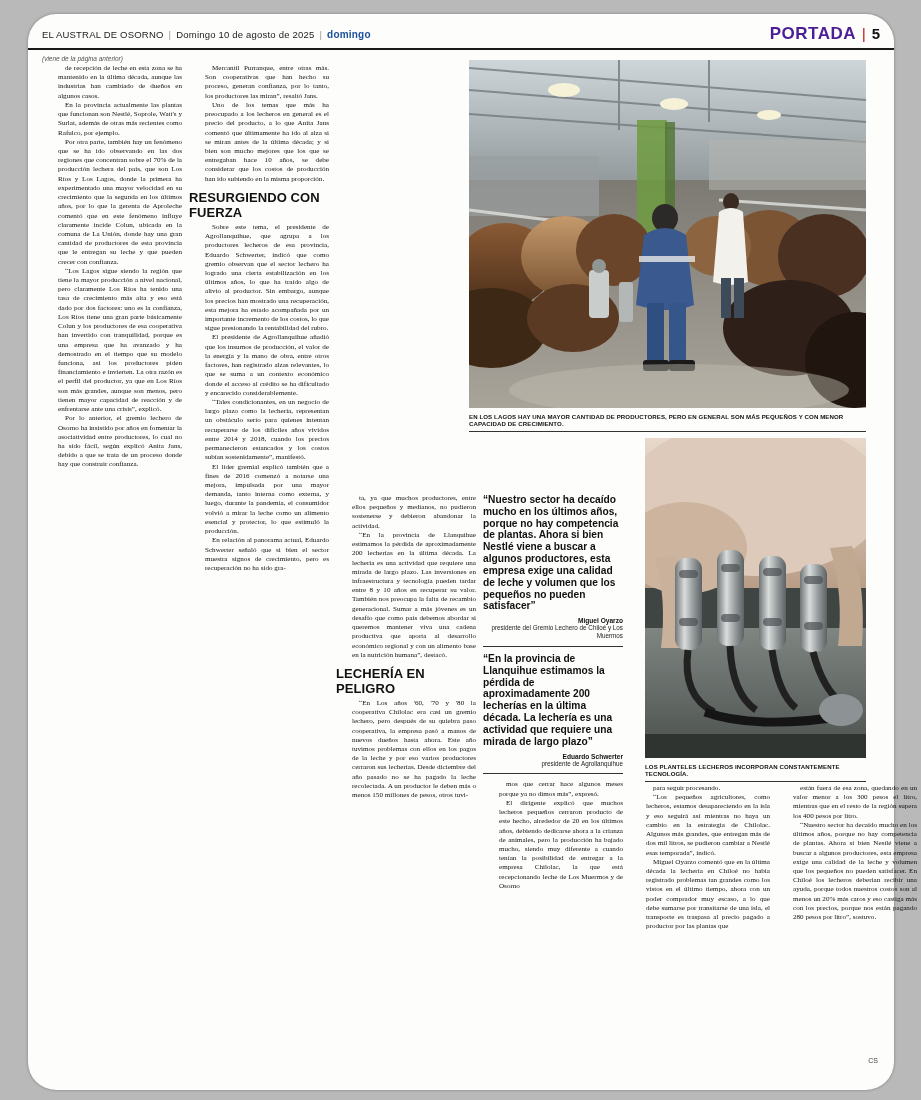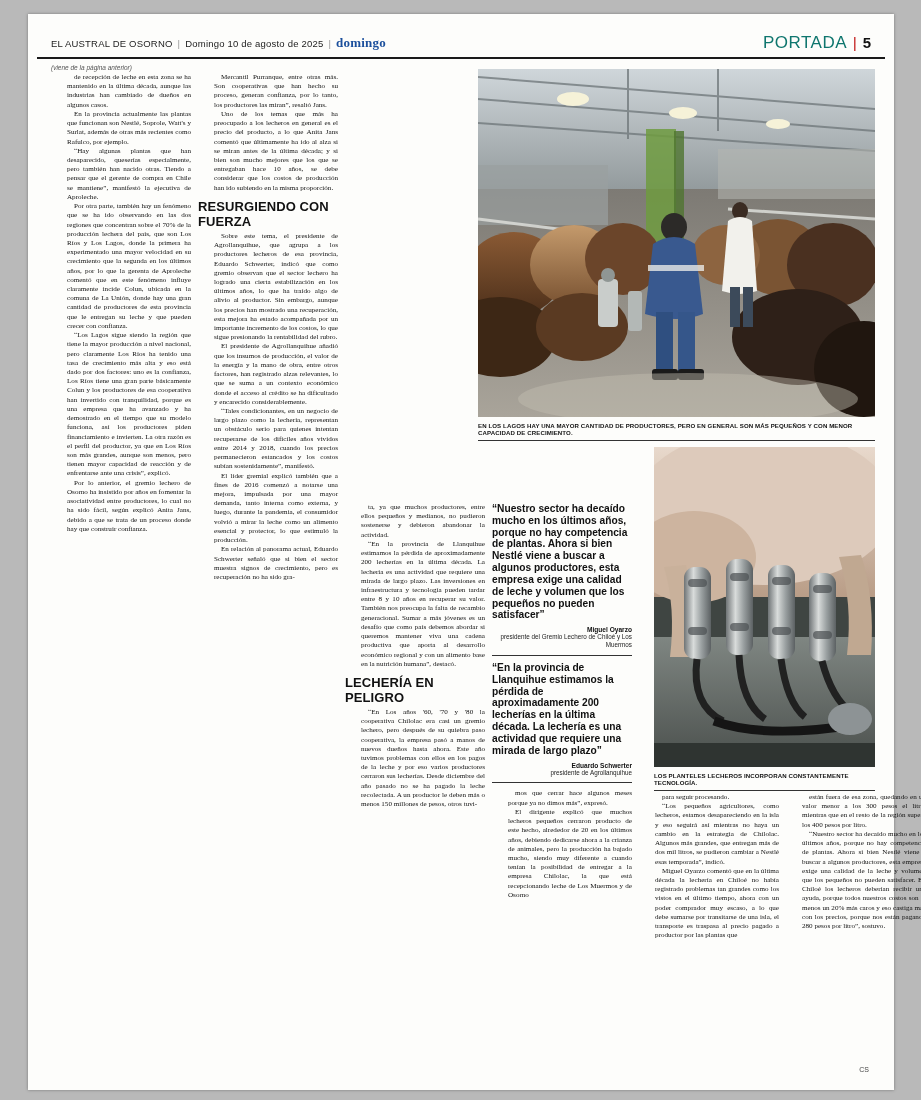--- a/index.html
+++ b/index.html
@@ -12,21 +12,22 @@
     overflow: hidden;
   }
   .page {
     position: absolute;
     left: 28px;
     top: 14px;
     width: 866px;
     height: 1076px;
     background: #fdfdfb;
     box-shadow: 0 0 3px rgba(0,0,0,0.35);
-    padding: 9px;
+    padding: 0;
+    border-radius: 28px;
   }
   
   .masthead {
     display: flex;
     align-items: center;
     justify-content: space-between;
     padding: 10px 14px 4px 14px;
     border-bottom: 2px solid #1a1a1a;
   }
   .masthead-left {
@@ -35,34 +36,33 @@
     color: #222;
     letter-spacing: 0.2px;
     display: flex;
     align-items: baseline;
     gap: 5px;
   }
   .masthead-left .bar { color: #999; }
   .masthead-left .domingo {
     color: #1b4f9c;
     font-weight: bold;
-    font-size: 13px;
-    font-family: Liberation Serif, serif;
+    font-size: 10px;
   }
   .masthead-right {
     font-family: "Liberation Sans", sans-serif;
     display: flex;
     align-items: baseline;
     gap: 6px;
   }
   .masthead-right .section {
     font-size: 17px;
-    font-weight: normal;
+    font-weight: bold;
     letter-spacing: 0.5px;
-    color: #0f766e;
+    color: #4c1d95;
   }
   .masthead-right .sep { color: #b00; font-size: 14px; }
   .masthead-right .pagenum { font-size: 15px; font-weight: bold; color: #111; }
 
   
   .content {
     position: relative;
     padding: 5px 14px 10px 14px;
     height: 1020px;
   }
@@ -362,21 +362,20 @@
         <rect x="0" y="296" width="221" height="24" fill="#2f3431"></rect>
       </svg>
     </div>
     <div class="caption" id="cap-equipment">LOS PLANTELES LECHEROS INCORPORAN CONSTANTEMENTE TECNOLOGÍA.</div>
 
     <div class="cols">
 
       <div class="col">
         <p class="txt">de recepción de leche en esta zona se ha mantenido en la última década, aunque las industrias han cambiado de dueños en algunos casos.</p>
         <p class="txt">En la provincia actualmente las plantas que funcionan son Nestlé, Soprole, Watt's y Surlat, además de otras más recientes como Rafulco, por ejemplo.</p>
-        <p class="txt">“Hay algunas plantas que han desaparecido, queserías especialmente, pero también han nacido otras. Tiendo a pensar que el gerente de compra en Chile se mantiene”, manifestó la ejecutiva de Aproleche.</p>
         <p class="txt">Por otra parte, también hay un fenómeno que se ha ido observando en las dos regiones que concentran sobre el 70% de la producción lechera del país, que son Los Ríos y Los Lagos, donde la primera ha experimentado una mayor velocidad en su crecimiento que la segunda en los últimos años, por lo que la gerenta de Aproleche comentó que en este fenómeno influye claramente incide Colun, ubicada en la comuna de La Unión, donde hay una gran cantidad de productores de esta provincia que le entregan su leche y que pueden crecer con confianza.</p>
         <p class="txt">“Los Lagos sigue siendo la región que tiene la mayor producción a nivel nacional, pero claramente Los Ríos ha tenido una tasa de crecimiento más alta y eso está dado por dos factores: uno es la confianza, Los Ríos tiene una gran parte básicamente Colun y los productores de esa cooperativa han invertido con tranquilidad, porque es una empresa que ha avanzado y ha demostrado en el tiempo que su modelo funciona, así los productores piden financiamiento e invierten. La otra razón es el perfil del productor, ya que en Los Ríos son más grandes, aunque son menos, pero tienen mayor capacidad de reacción y de enfrentarse ante una crisis”, explicó.</p>
         <p class="txt">Por lo anterior, el gremio lechero de Osorno ha insistido por años en fomentar la asociatividad entre productores, lo cual no ha sido fácil, según explicó Anita Jans, debido a que se trata de un proceso donde hay que construir confianza.</p>
       </div>
 
       <div class="col">
         <p class="txt">Mercantil Purranque, entre otras más. Son cooperativas que han hecho su proceso, generan confianza, por lo tanto, los productores las miran”, resaltó Jans.</p>
         <p class="txt">Uno de los temas que más ha preocupado a los lecheros en general es el precio del producto, a lo que Anita Jans comentó que últimamente ha ido al alza si se miran antes de la última década; y si bien son mucho mejores que los que se entregaban hace 10 años, se debe considerar que los costos de producción han ido subiendo en la misma proporción.</p>
         <h3 class="subhead">RESURGIENDO CON FUERZA</h3>
         <p class="txt">Sobre este tema, el presidente de Agrollanquihue, que agrupa a los productores lecheros de esa provincia, Eduardo Schwerter, indicó que como gremio observan que el sector lechero ha logrado una cierta estabilización en los últimos años, lo que ha traído algo de alivio al productor. Sin embargo, aunque los precios han mostrado una recuperación, esta mejora ha estado acompañada por un importante incremento de los costos, lo que sigue presionando la rentabilidad del rubro.</p>

